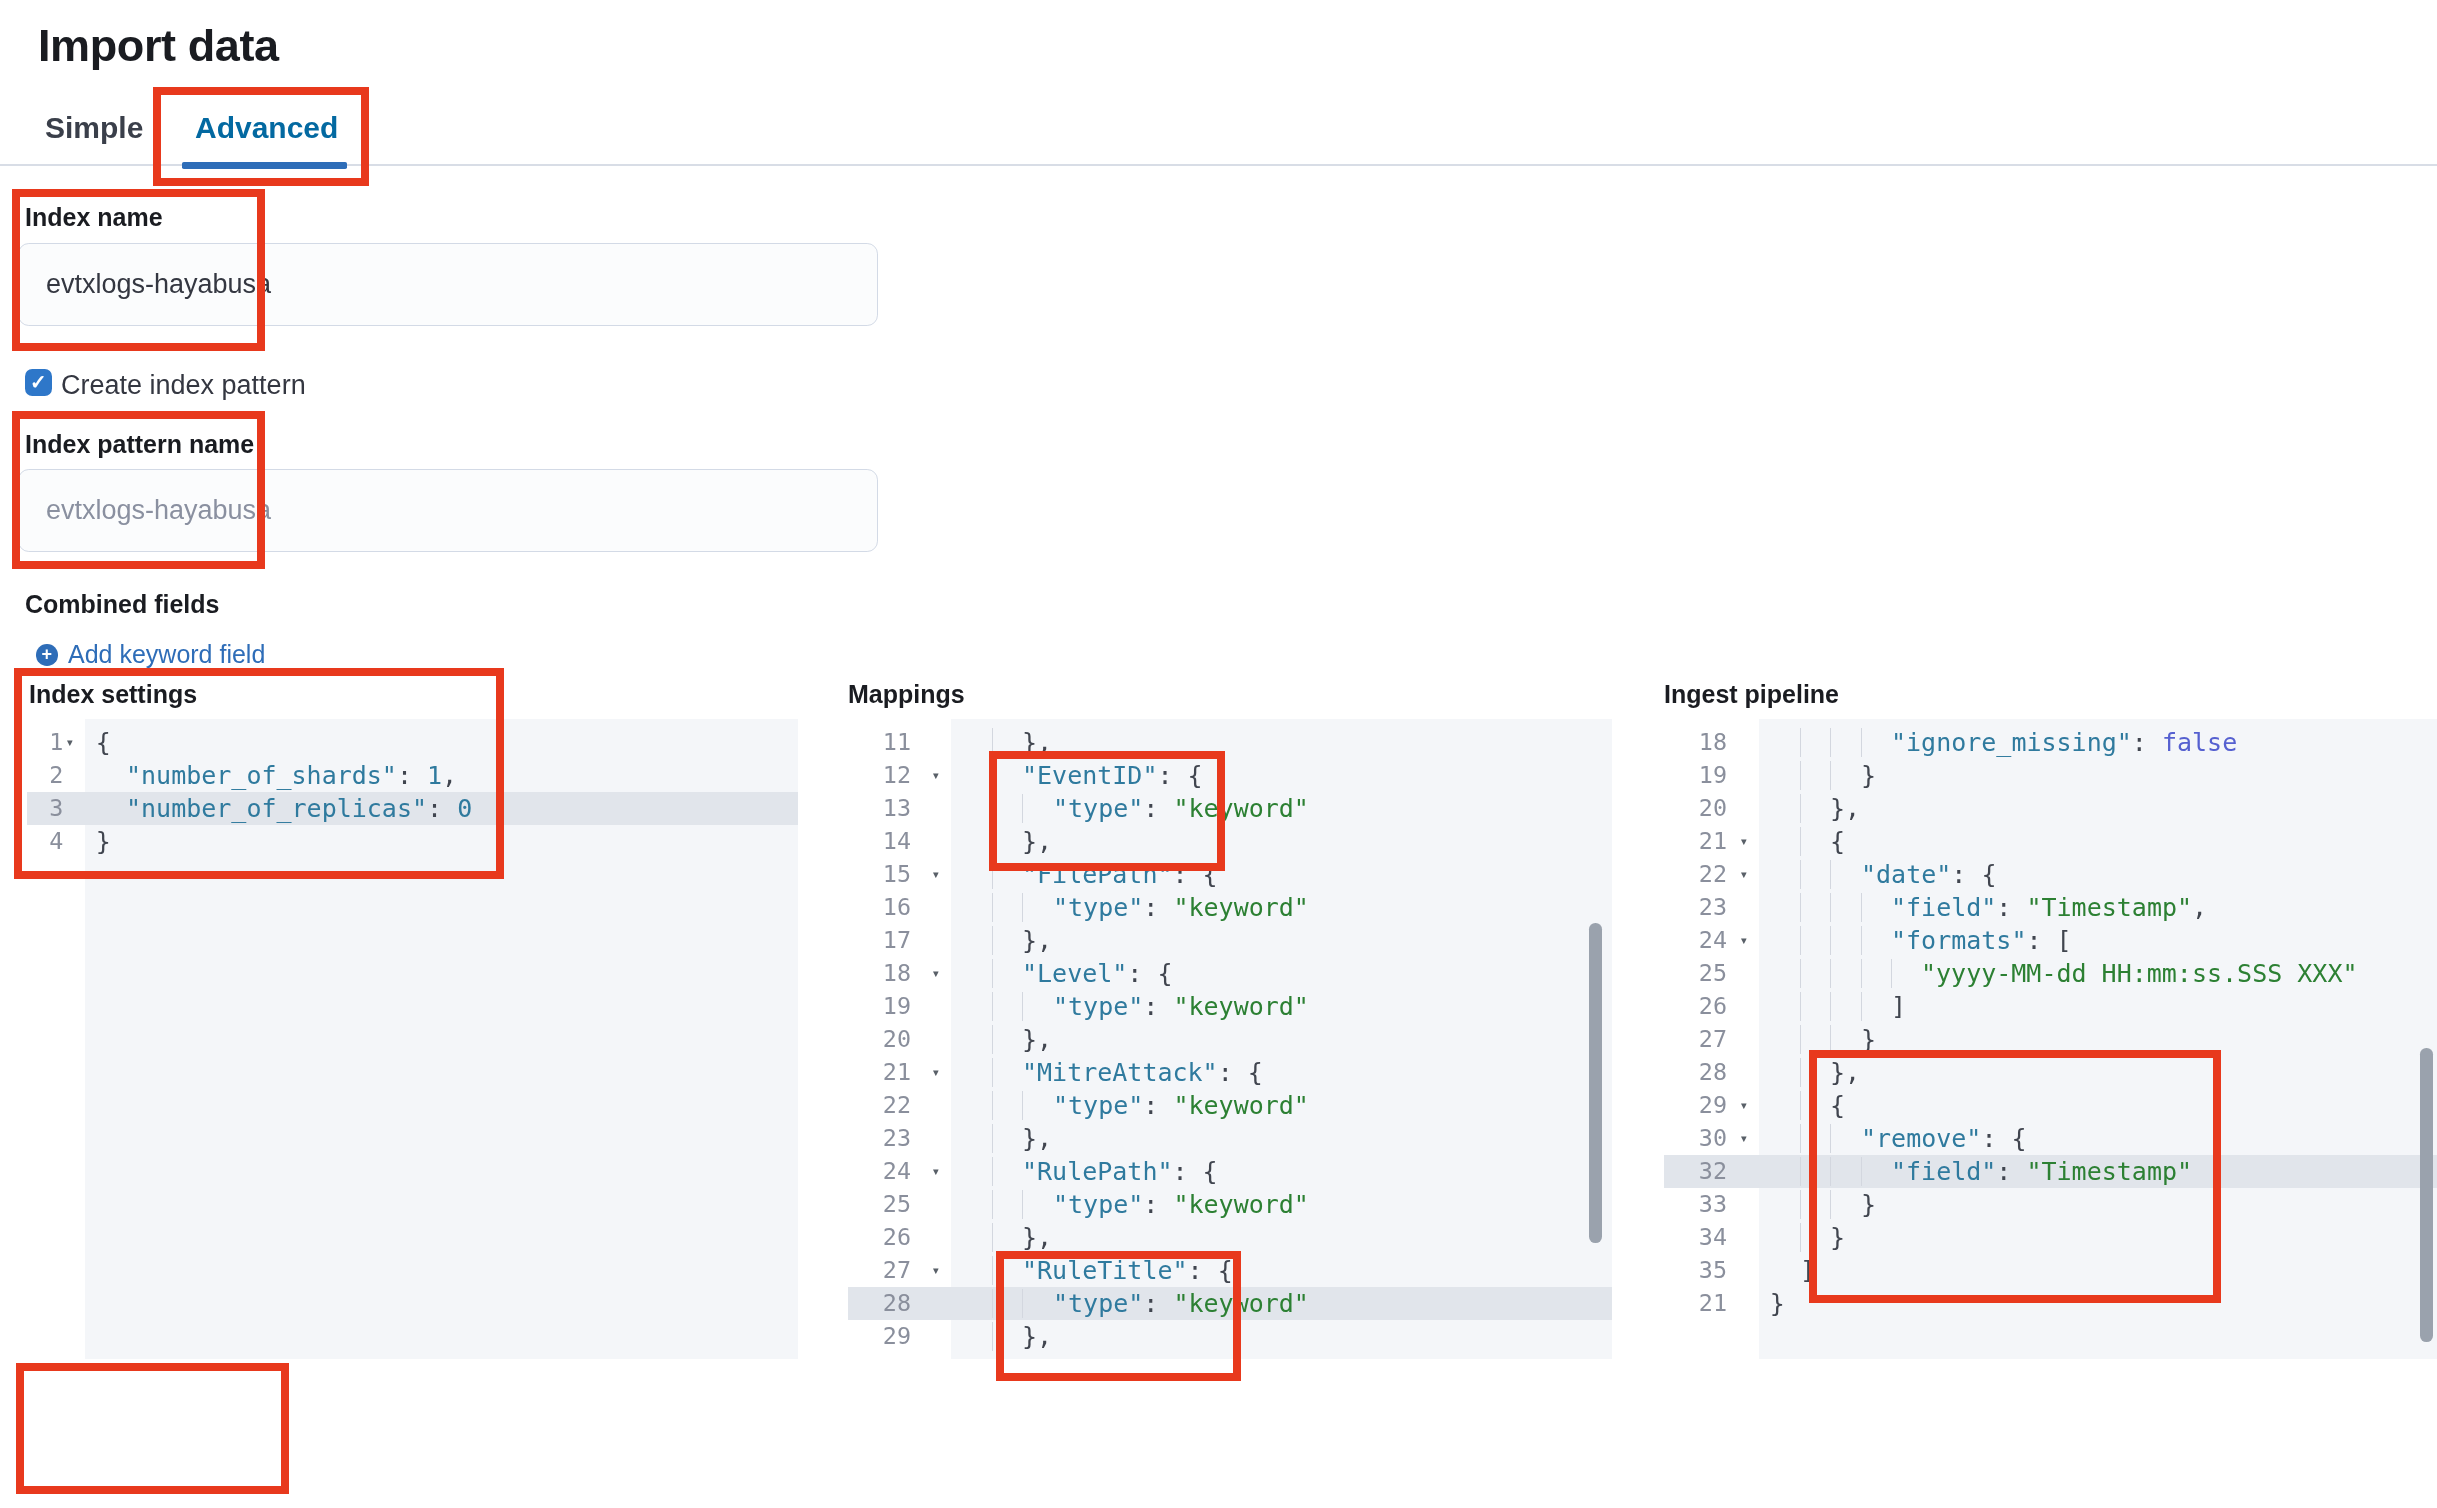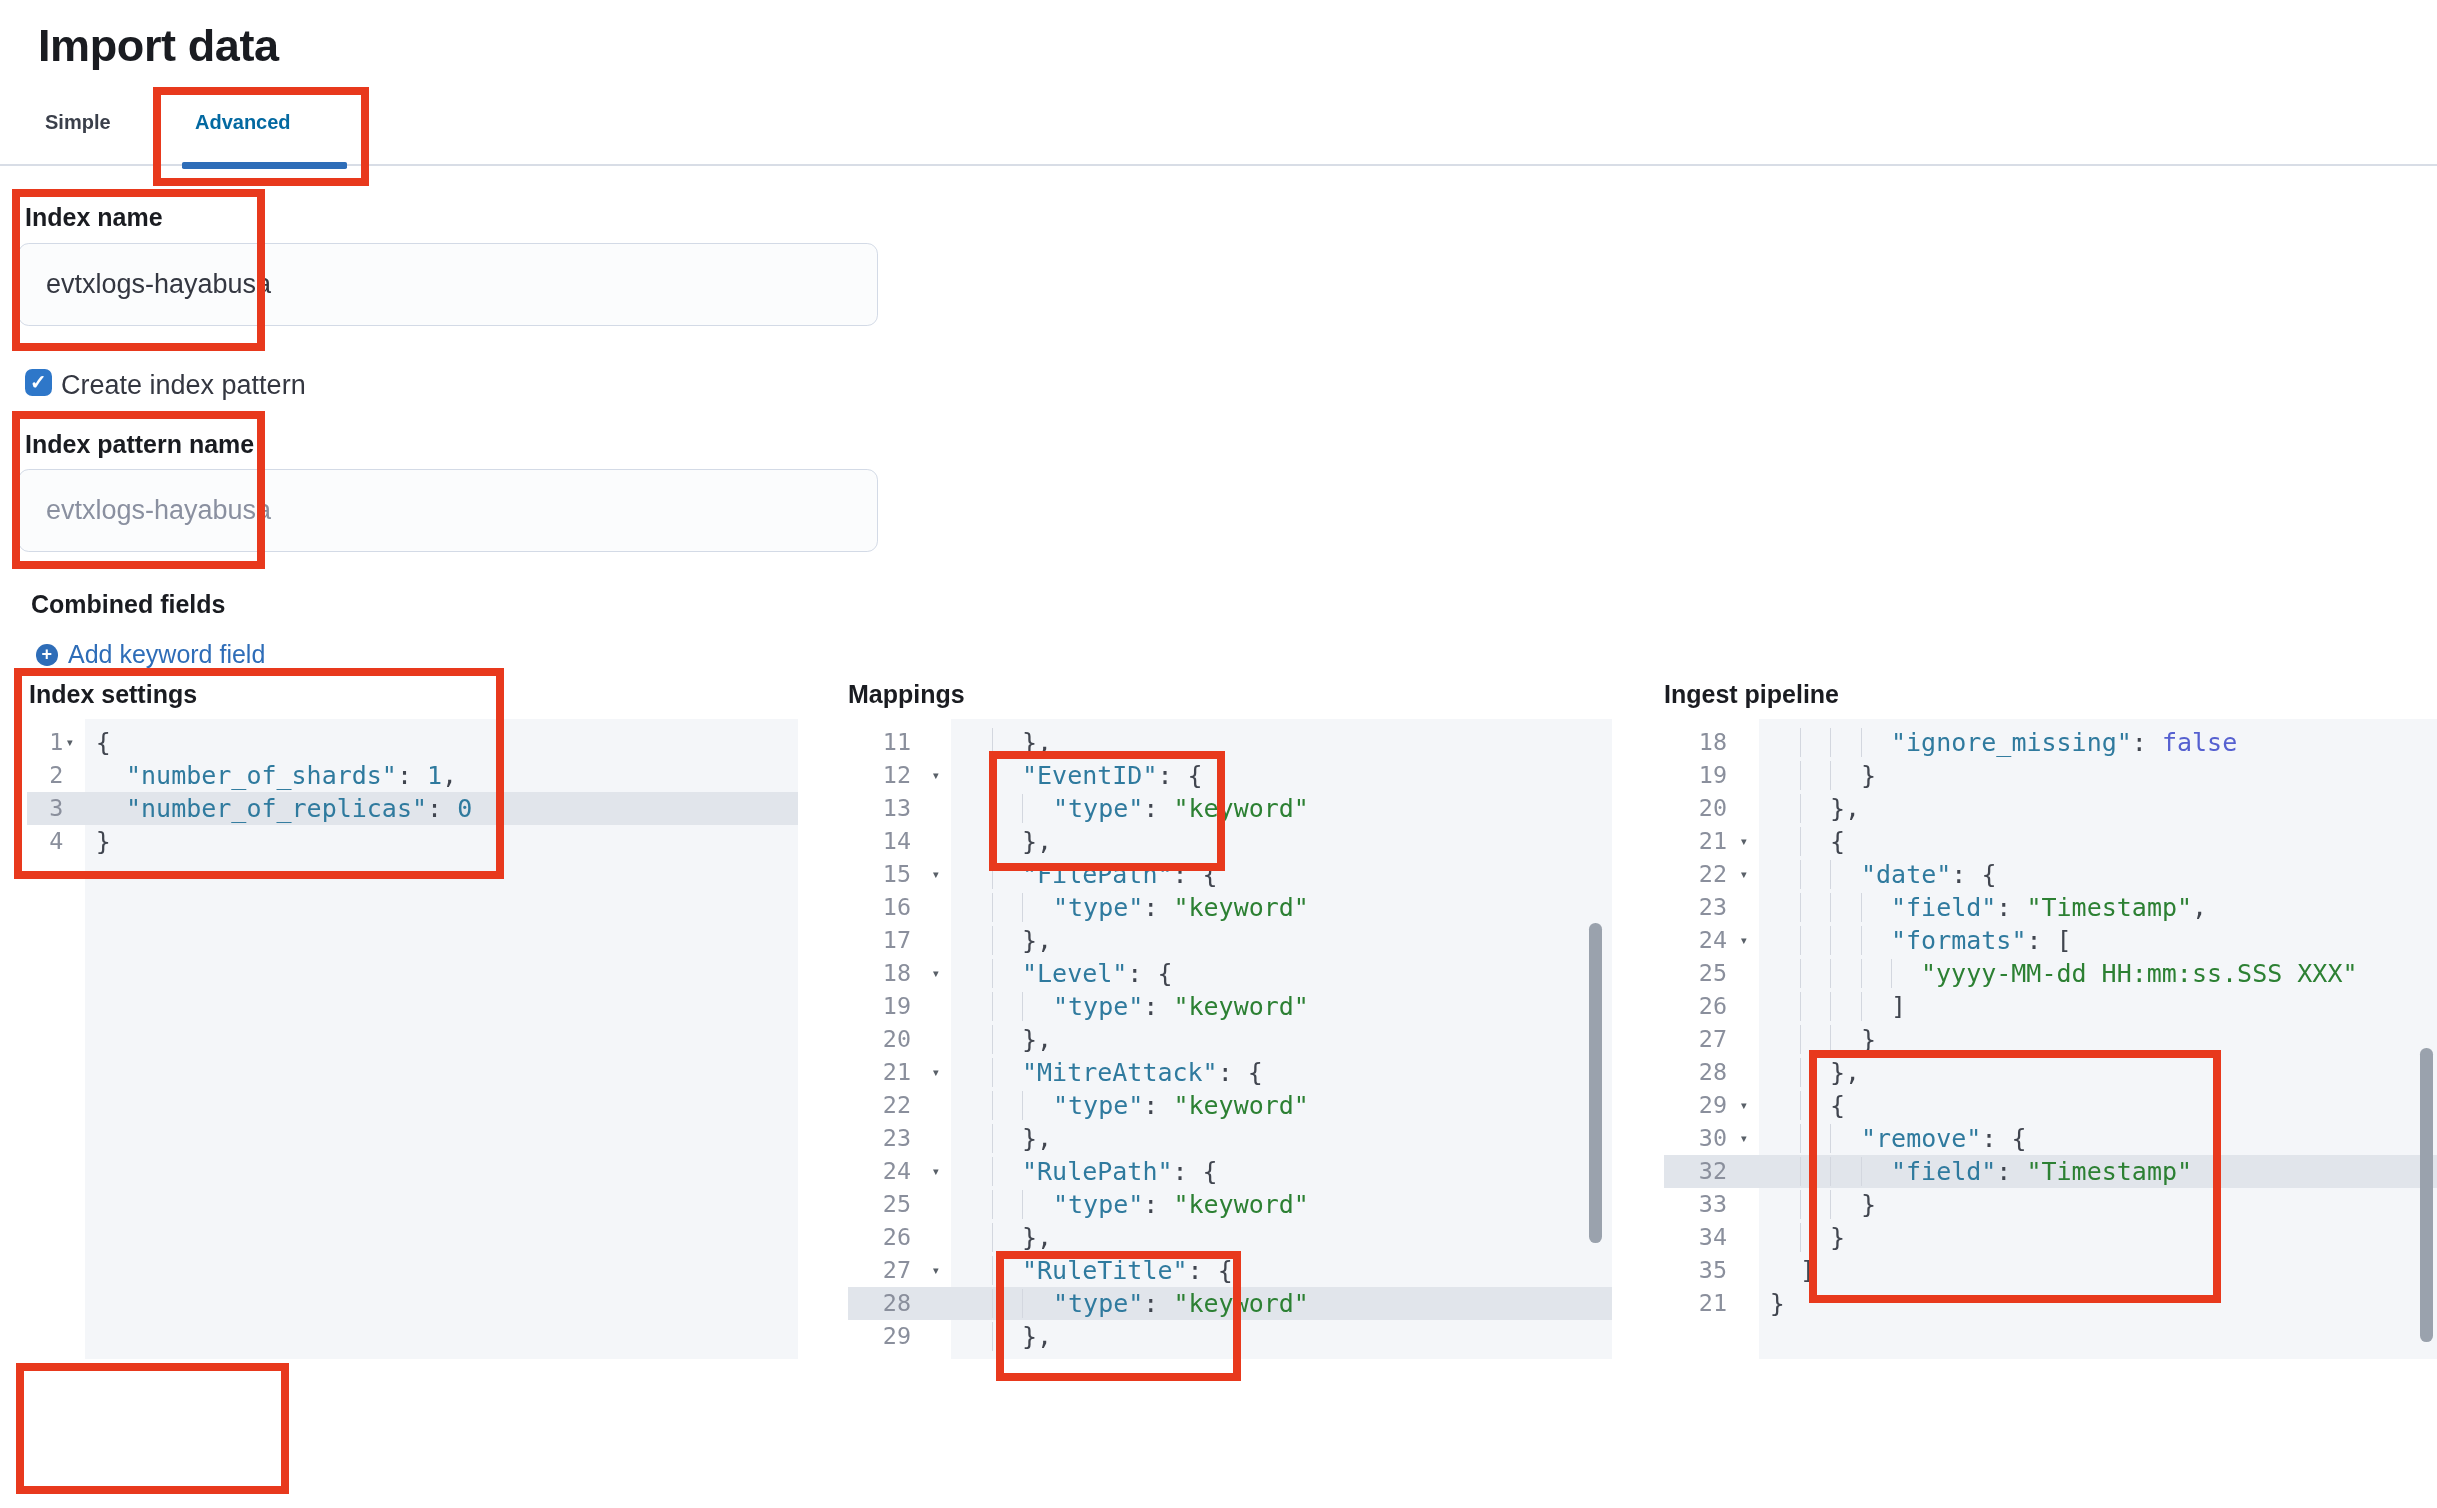--- a/index.html
+++ b/index.html
@@ -2,31 +2,31 @@
 <html style="font-size:14.4px"><head>
 <meta charset="utf-8">
 <style>
   html,body{margin:0;padding:0;background:#fff;}
   #screen{position:relative;width:2438px;height:1508px;background:#ffffff;overflow:hidden;
           font-family:"Liberation Sans",sans-serif;color:#343741;}
   .abs{position:absolute;}
 
   
   #page-title{left:38px;top:20px;font-size:45px;font-weight:700;color:#1a1c21;letter-spacing:-0.4px;}
-  .tab{top:111px;font-size:20px;font-weight:700;cursor:pointer;}
+  .tab{top:111px;font-size:30px;font-weight:700;cursor:pointer;}
   #tab-simple{left:45px;color:#3a3f4a;}
   #tab-advanced{left:195px;color:#0369a1;}
   #tab-underline{left:182px;top:162px;width:165px;height:7.2px;background:#2e6db8;border-radius:1.8px;z-index:3;}
   #tabs-divider{left:0;top:164px;width:2438px;height:1.8px;background:#d8dde6;}
 
   
   .fld-label{font-size:25px;font-weight:700;color:#1a1c21;}
   #index-name-label{left:25px;top:203px;}
   #index-pattern-label{left:25px;top:430px;}
-  #combined-label{left:31px;top:590px;}
+  #combined-label{left:25px;top:590px;}
   .text-field{left:18px;width:860px;height:83px;box-sizing:border-box;border:1.8px solid #d3dae6;
               border-radius:10.8px;background:#fbfcfd;font-size:27px;color:#343741;
               padding:0 0 0 27px;outline:none;font-family:"Liberation Sans",sans-serif;}
   #index-name-field{top:243px;}
   #index-pattern-field{top:469px;}
   .text-field::placeholder{color:#8a90a0;opacity:1;}
 
   #checkbox{left:25px;top:369px;width:27px;height:27px;border-radius:7.2px;background:#2e77c9;
             color:#fff;font-size:20px;font-weight:700;text-align:center;line-height:27px;cursor:pointer;}
   #checkbox-label{left:61px;top:370px;font-size:27px;color:#343741;}

